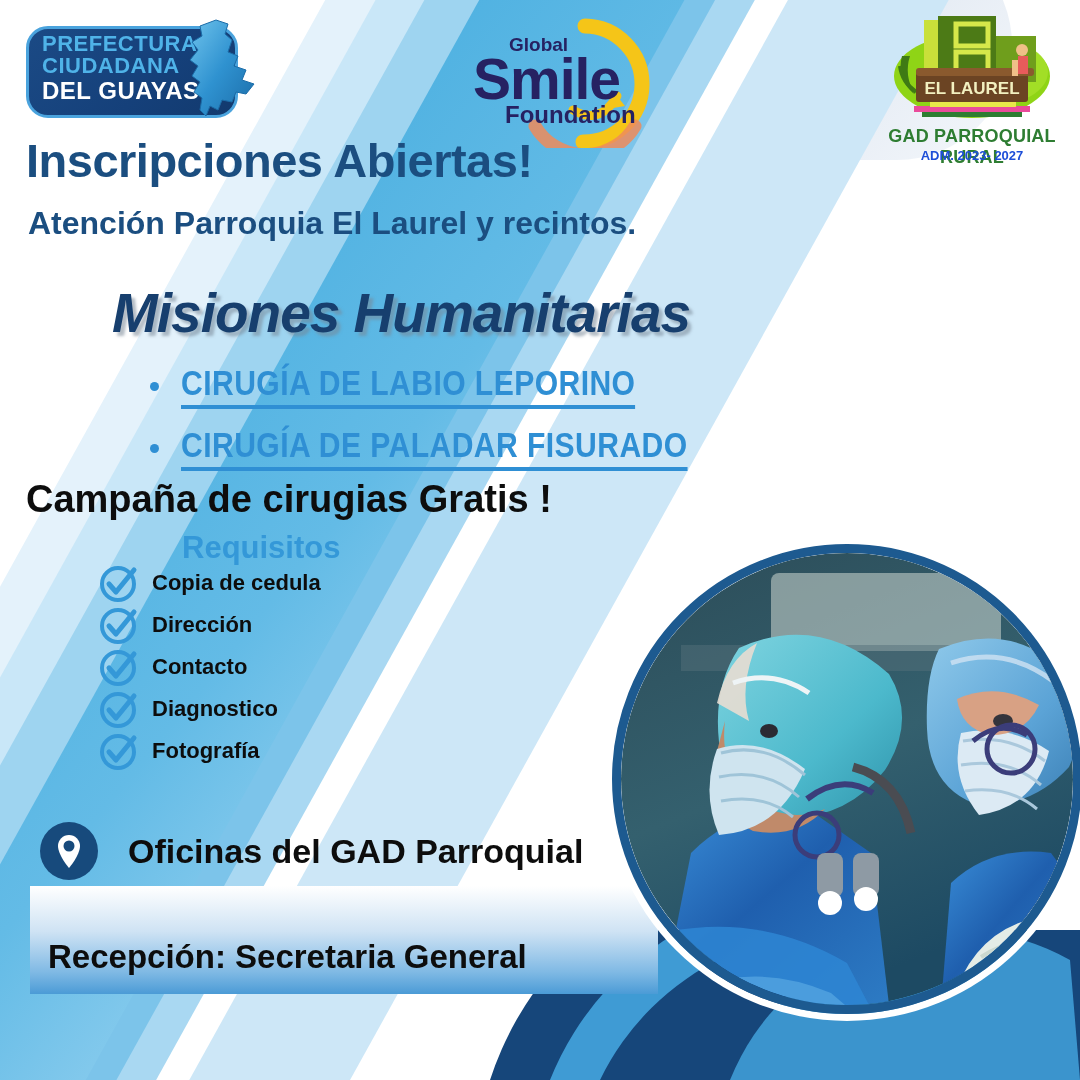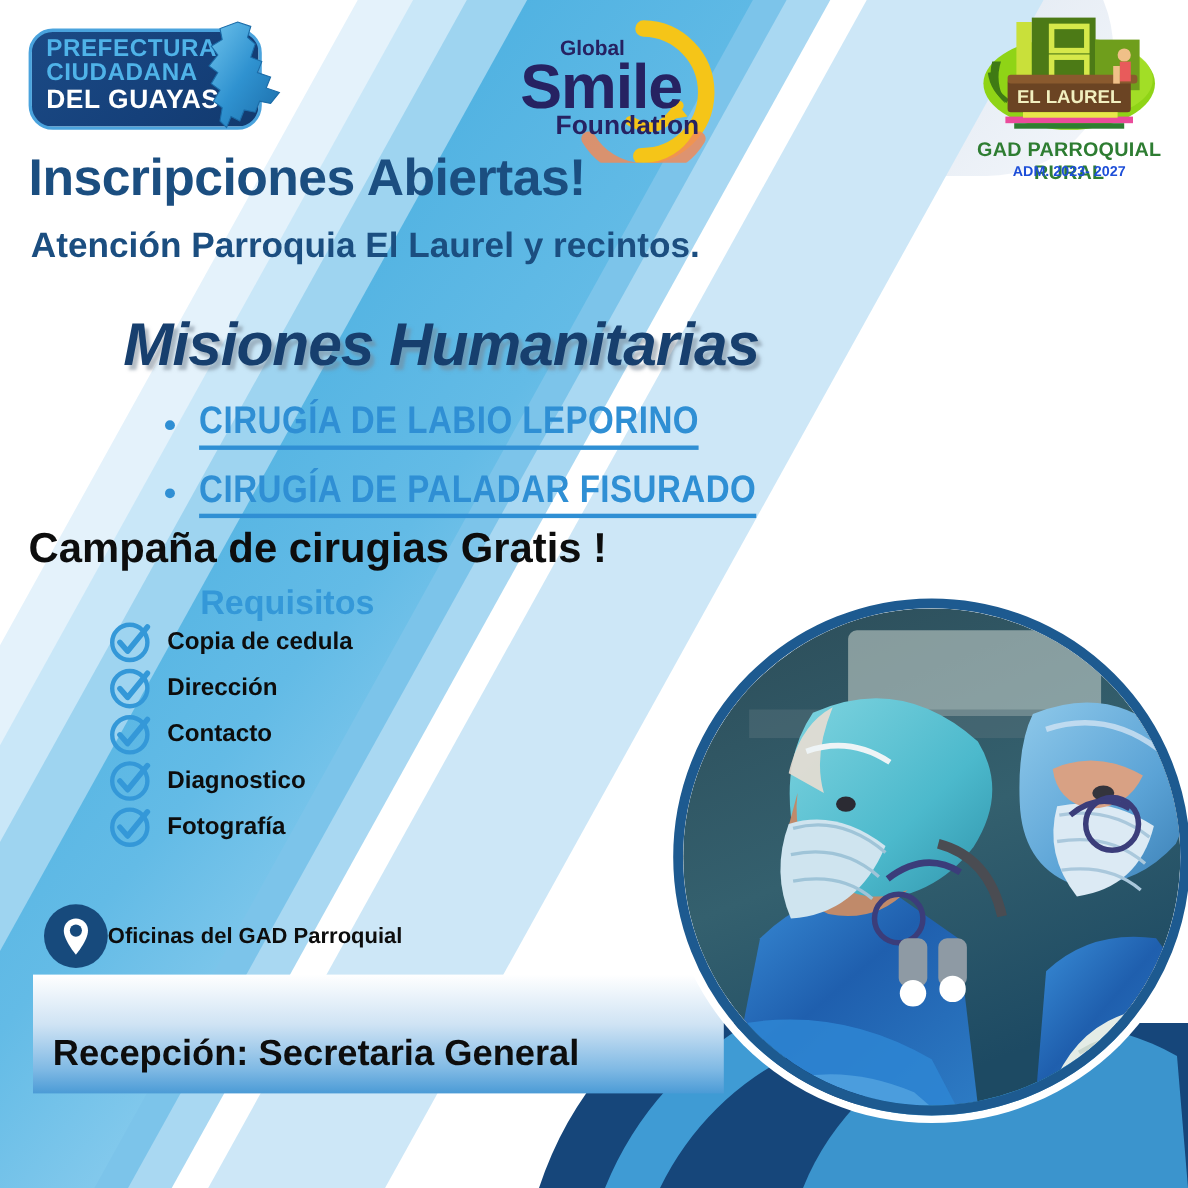--- a/index.html
+++ b/index.html
@@ -144,22 +144,22 @@
     margin-left: 10px; white-space: nowrap;
   }
 
   
   .loc-row { position: absolute; left: 40px; top: 822px; display: flex; align-items: center; }
   .loc-pin {
     width: 58px; height: 58px; border-radius: 50%;
     background: #174a7c; flex: none; position: relative;
   }
   .loc-text {
-    color: #0d0d0d; font-weight: bold; font-size: 20px;
-    white-space: nowrap;
+    color: #0d0d0d; font-weight: bold; font-size: 34px;
+    margin-left: 30px; white-space: nowrap;
   }
   .recep-banner {
     position: absolute; left: 30px; top: 886px;
     width: 628px; height: 108px;
     background: linear-gradient(180deg, #ffffff 0%, #cfe3f4 42%, #7fb9e4 80%, #4b9bd6 100%);
     display: flex; align-items: flex-end;
   }
   .recep-text {
     color: #0d0d0d; font-weight: bold; font-size: 33px;
     padding: 0 0 18px 18px; white-space: nowrap;

